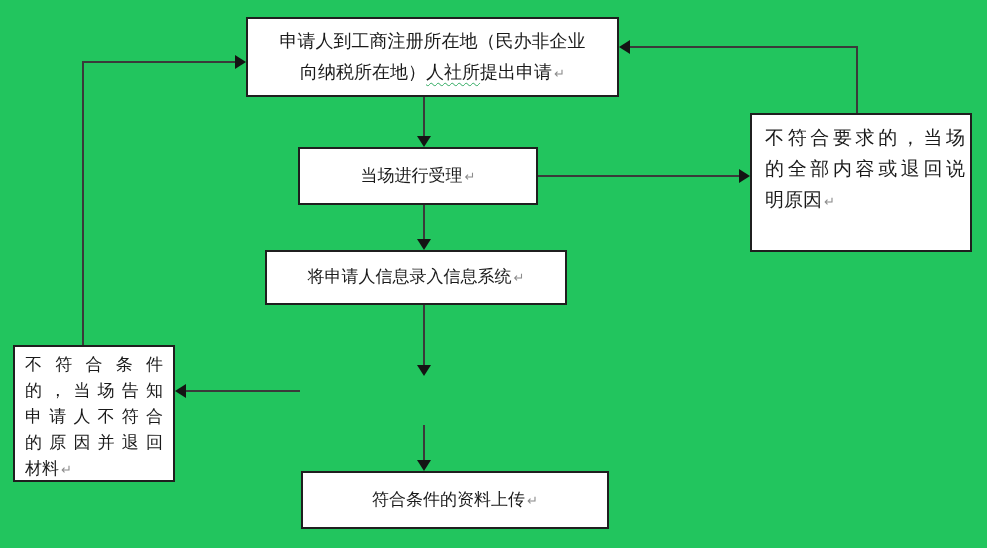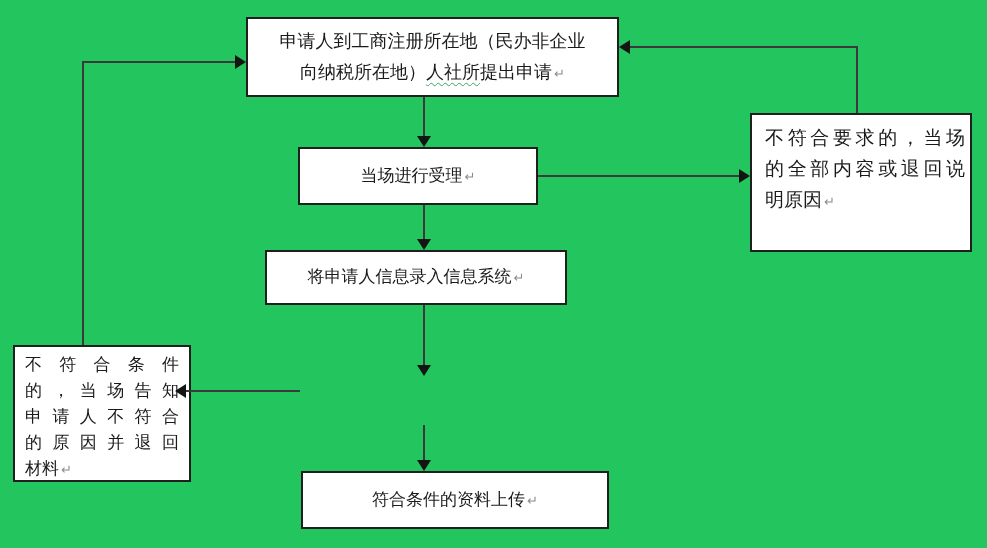--- a/index.html
+++ b/index.html
@@ -27,21 +27,21 @@
   .box.textblock{
     align-items:flex-start;
     justify-content:flex-start;
     text-align:left;
   }
   #box-apply{left:246px;top:17px;width:373px;height:80px;font-size:18px;line-height:31px;}
   #box-accept{left:298px;top:147px;width:240px;height:58px;}
   #box-record{left:265px;top:250px;width:302px;height:55px;}
   #box-review{left:300px;top:376px;width:230px;height:49px;}
   #box-upload{left:301px;top:471px;width:308px;height:58px;}
-  #box-reject-left{left:13px;top:345px;width:178px;height:137px;padding:5px 10px 0 10px;line-height:26px;font-size:17px;}
+  #box-reject-left{left:13px;top:345px;width:162px;height:137px;padding:5px 10px 0 10px;line-height:26px;font-size:17px;}
   #box-reject-right{left:750px;top:113px;width:222px;height:139px;padding:7px 5px 0 13px;line-height:31px;font-size:19px;}
   .tline{width:100%;}
   .jline{text-align:justify;text-align-last:justify;}
   .mark{color:#8c8c8c;font-size:13px;margin-left:2px;}
   .wavy{
     text-decoration-line:underline;
     text-decoration-style:wavy;
     text-decoration-color:#2faa60;
     text-decoration-thickness:1px;
     text-underline-offset:4px;

